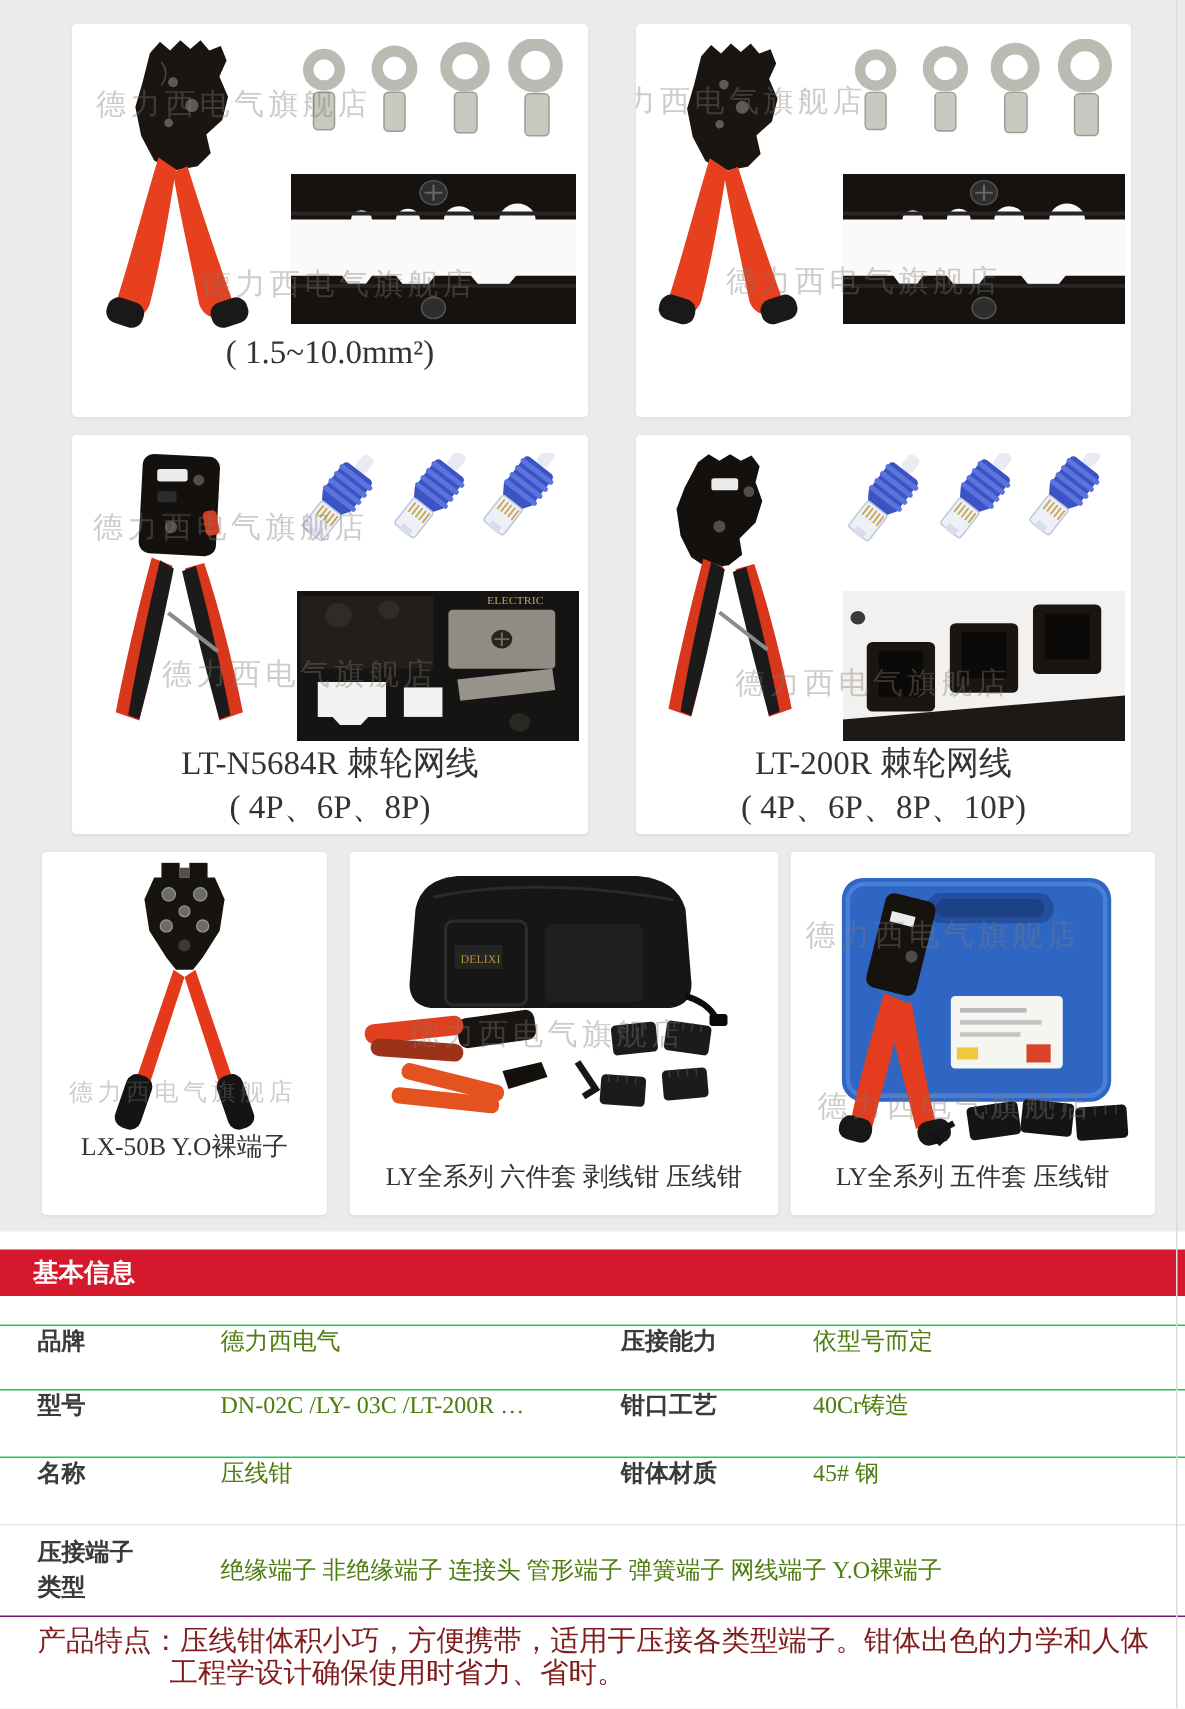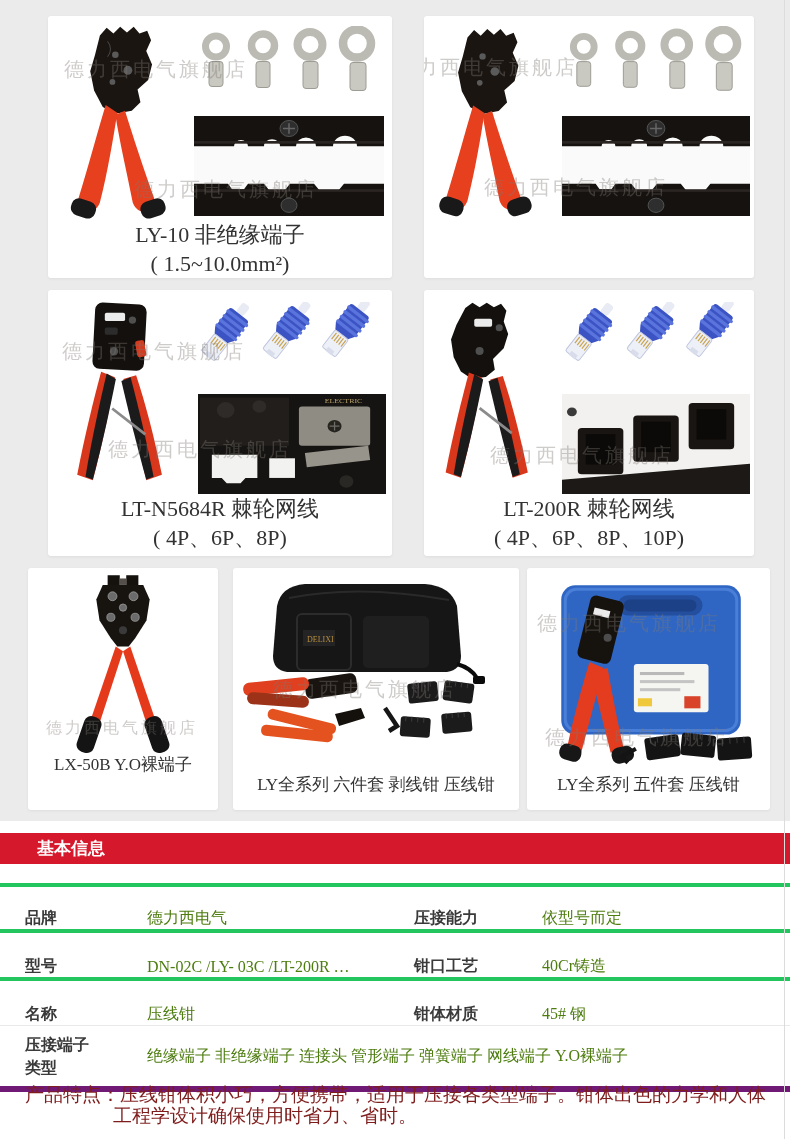--- a/index.html
+++ b/index.html
@@ -16,30 +16,30 @@
   .c7{left:527px;top:568px;width:243px;height:242px}
   .illus{position:absolute}
   .cap{position:absolute;left:0;right:0;text-align:center;color:#333}
   .cap-big{top:204px;font-size:22px;line-height:29px}
   .c5 .cap{top:186px;font-size:17px;line-height:22px}
   .c6 .cap,.c7 .cap{top:205px;font-size:17px}
   .wm{position:absolute;color:rgba(125,120,115,.38);font-size:20px;letter-spacing:3px;
       white-space:nowrap;pointer-events:none}
   .banner{position:absolute;left:0;top:833px;width:790px;height:31px;background:#d5182b;
           color:#fff;font-size:17px;font-weight:bold;line-height:31px;
-          padding-left:37px;box-sizing:border-box}
+          padding-left:22px;box-sizing:border-box}
   .spec-table{position:absolute;left:0;top:883px;width:790px;font-size:16px}
-  .srow{display:flex;border-top:4px solid #22c55e;align-items:flex-end}
+  .srow{display:flex;border-top:1px solid #22c55e;align-items:flex-start}
   .h42{height:42px}.h44{height:44px}
   .half-l{display:flex;width:392px;align-items:center}
   .half-r{display:flex;flex:1;align-items:center}
   .lbl{padding-left:25px;width:122px;font-weight:bold;color:#3a3a3a;flex:none}
   .half-r .lbl{padding-left:22px;width:128px}
   .val{color:#4d7c0f}
-  .srow-full{display:flex;border-top:1px solid #e9e9e9;border-bottom:6px solid #701a75;
+  .srow-full{display:flex;border-top:1px solid #e9e9e9;border-bottom:1px solid #701a75;
              height:60px;align-items:center}
   .lbl2{padding-left:25px;width:122px;font-weight:bold;color:#3a3a3a;line-height:23px;flex:none}
   .features{position:absolute;left:25px;top:1084px;width:748px;font-size:19px;color:#7f1d1d;
             line-height:21px;padding-left:88px;text-indent:-88px;box-sizing:border-box}
   .edge{position:absolute;top:0;right:5px;width:1px;height:100%;background:#dcdcdc}
 </style>
 </head>
 <body>
 
 <div class="page">
@@ -81,21 +81,20 @@
         <circle cx="95" cy="14" r="9" fill="#2e2e2e" stroke="#555"></circle>
           <path d="M89,14 h12 M95,8 v12" stroke="#666" stroke-width="1.5"></path>
         <path d="M0,112 H190 V76 H150 l-6,8 h-18 l-6,-8 H96 l-5,7 h-16 l-5,-7 H54 l-4,6 h-12 l-4,-6 H0 Z" fill="#15120f"></path>
         <circle cx="95" cy="100" r="8" fill="#2e2e2e" stroke="#555"></circle>
         <rect x="0" y="28" width="190" height="3" fill="#2a2522"></rect>
           <rect x="0" y="82" width="190" height="3" fill="#2a2522"></rect>
       </svg>
       <div class="wm" style="left:16px;top:40px">德力西电气旗舰店</div>
       <div class="wm" style="left:86px;top:160px">德力西电气旗舰店</div>
       <div class="cap cap-big">
-        <div>LY-10 非绝缘端子</div>
         <div>( 1.5~10.0mm²)</div>
       </div>
     </div>
 
     <div class="card c2">
       <svg class="illus" style="left:2px;top:6px" width="132" height="198" viewBox="0 0 140 205">
         <path d="M44,14 l7,-8 7,6 7,-7 7,6 7,-6 6,7 8,-3 4,10 -5,11 6,14 -4,16 -11,10 3,13 -9,9 -17,3 -13,-7 -9,-17 -4,-20 5,-17 z" fill="#1b1511"></path>
         <circle cx="60" cy="34" r="3.4" fill="#5a5a5a"></circle>
           <circle cx="73" cy="50" r="4.6" fill="#5a5a5a"></circle>
           <circle cx="57" cy="62" r="3" fill="#5a5a5a"></circle>

